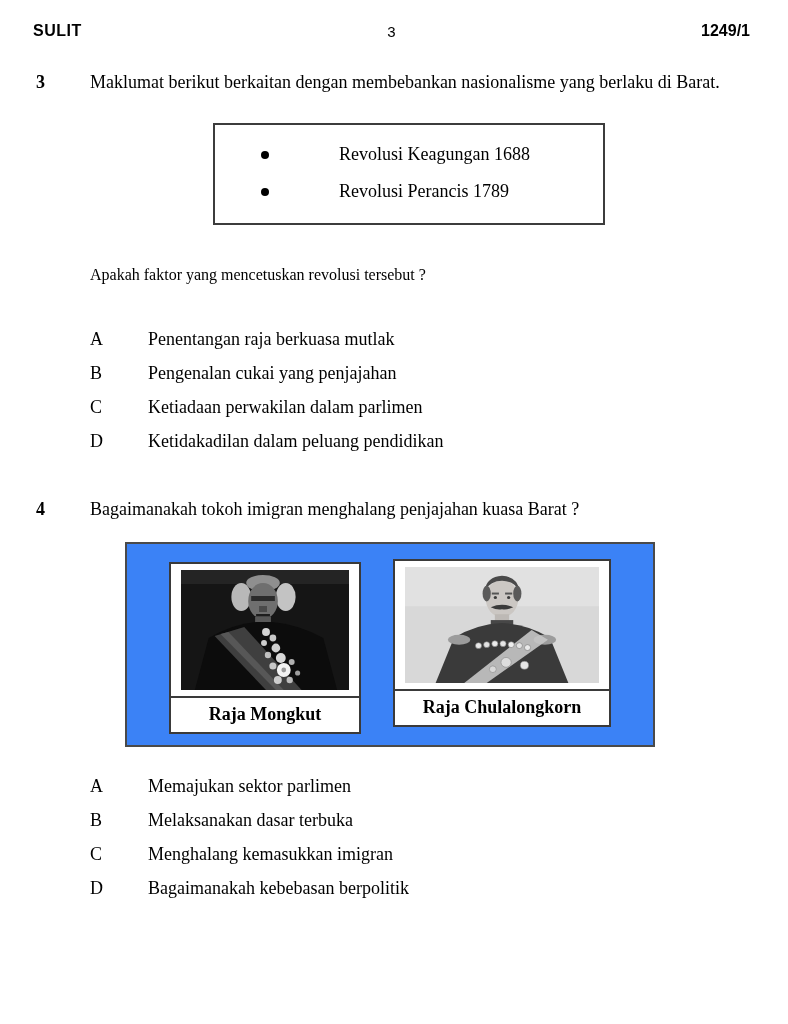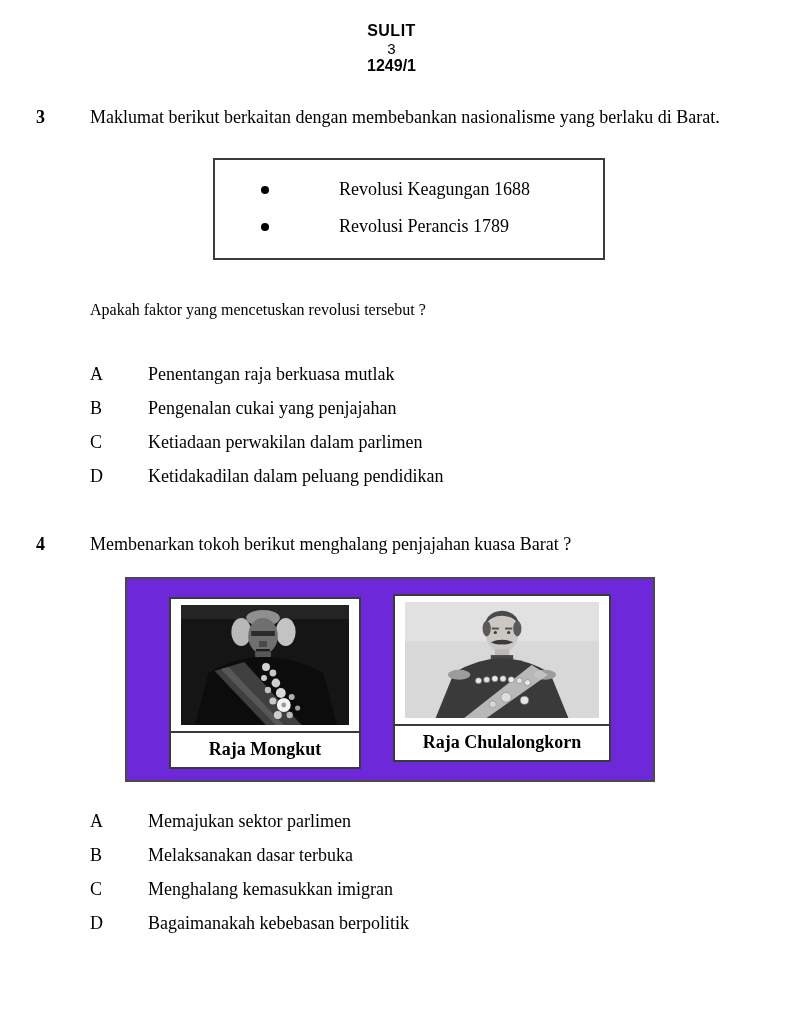--- a/index.html
+++ b/index.html
@@ -15,21 +15,20 @@
   }
 
   
   .page-header {
     display: flex;
     align-items: center;
     padding: 22px 38px 0 33px;
     font-family: "Liberation Sans", sans-serif;
     font-size: 16px;
     font-weight: 700;
-    flex-direction: column;
   }
   .page-header .h-left  { flex: 1; text-align: left; letter-spacing: 0.5px; }
   .page-header .h-center{ flex: 1; text-align: center; font-weight: 400; font-size: 15px; }
   .page-header .h-right { flex: 1; text-align: right; }
 
   
   .question { display: flex; padding-left: 36px; }
   .qnum {
     width: 54px; flex-shrink: 0;
     font-weight: 700; font-size: 18px; line-height: 37px;
@@ -62,21 +61,21 @@
   .options.q4opts { margin-top: 30px; }
   .opt { display: flex; padding-left: 90px; margin-bottom: 15px; font-size: 18px; line-height: 19px; }
   .opt .letter { width: 58px; flex-shrink: 0; }
 
   
   .figure-box {
     margin: 14px 0 0 125px;
     width: 530px; height: 205px;
     border: 2px solid #4a4a4a;
     position: relative;
-    background: #6d28d9;
+    background: #3b82f6;
   }
   .portrait {
     position: absolute;
     border: 2px solid #3a3a3a;
     background: #fff;
     margin: 0;
     display: flex; flex-direction: column;
   }
   .portrait-left  { left: 42px;  top: 18px; width: 192px; height: 172px; }
   .portrait-right { left: 266px; top: 15px; width: 218px; height: 168px; }
@@ -135,21 +134,21 @@
       <span class="otext">Ketiadaan perwakilan dalam parlimen</span>
     </div>
     <div class="opt">
       <span class="letter">D</span>
       <span class="otext">Ketidakadilan dalam peluang pendidikan</span>
     </div>
   </div>
 
   <section class="question q4">
     <div class="qnum">4</div>
-    <p class="qtext">Membenarkan tokoh berikut menghalang penjajahan kuasa Barat ?</p>
+    <p class="qtext">Bagaimanakah tokoh imigran menghalang penjajahan kuasa Barat ?</p>
   </section>
 
   <div class="figure-box">
 
     <figure class="portrait portrait-left">
       <div class="photo">
         <svg viewBox="0 0 170 120" preserveAspectRatio="none" aria-hidden="true">
           <rect x="0" y="0" width="170" height="120" fill="#151515"></rect>
           <rect x="0" y="0" width="170" height="14" fill="#242424"></rect>
 

